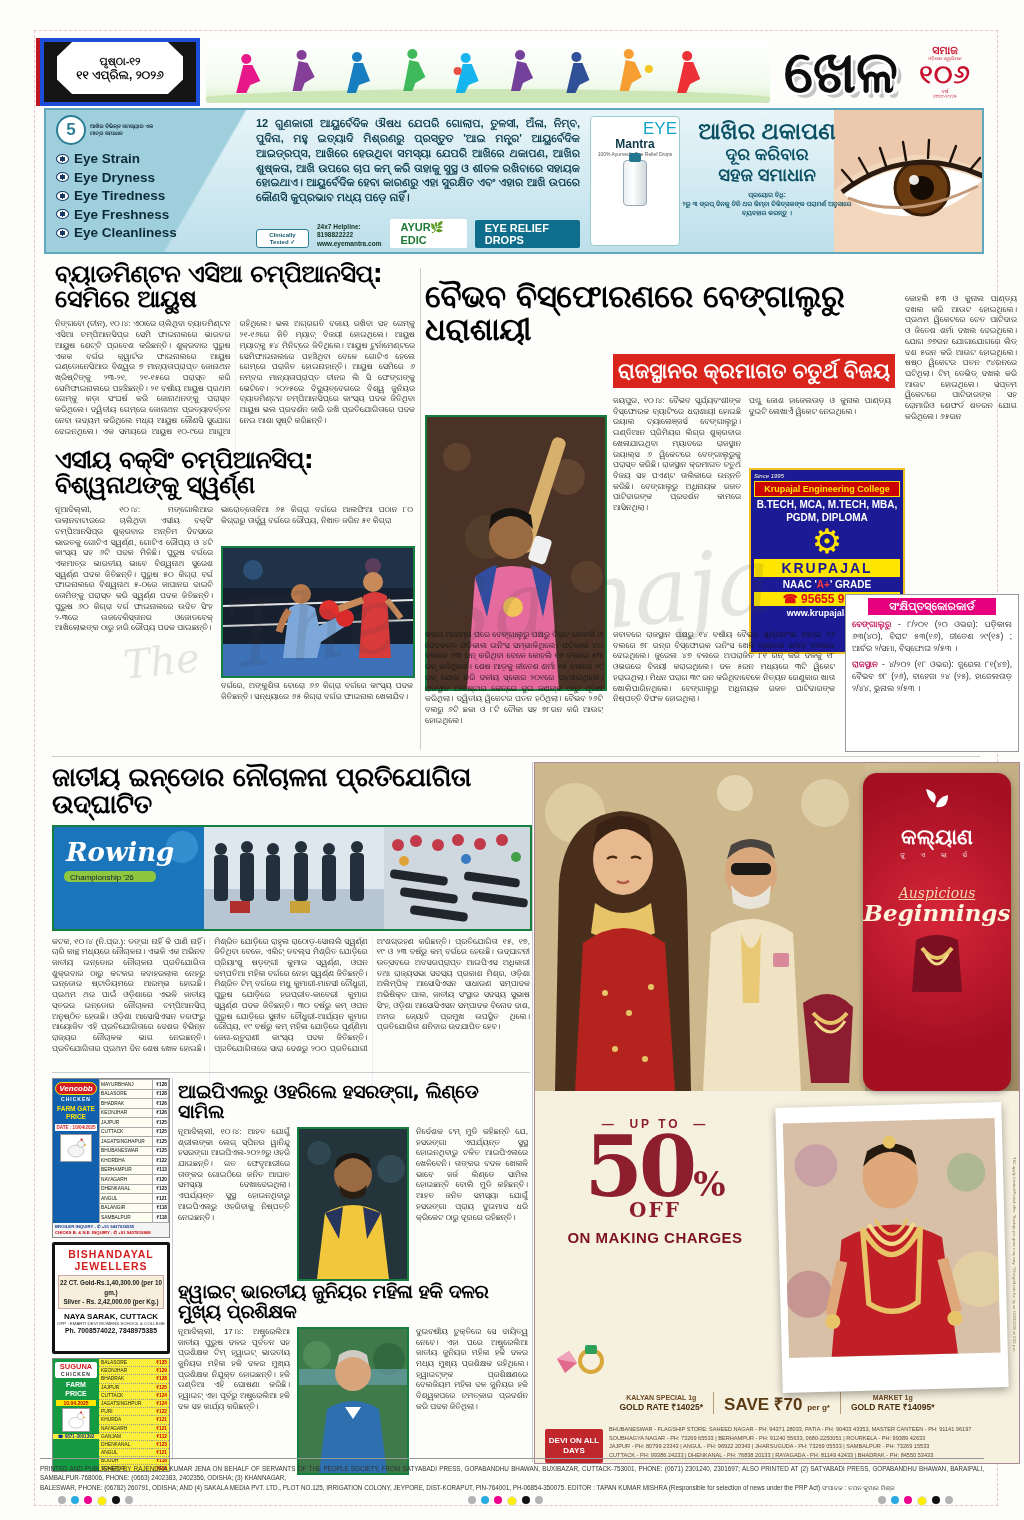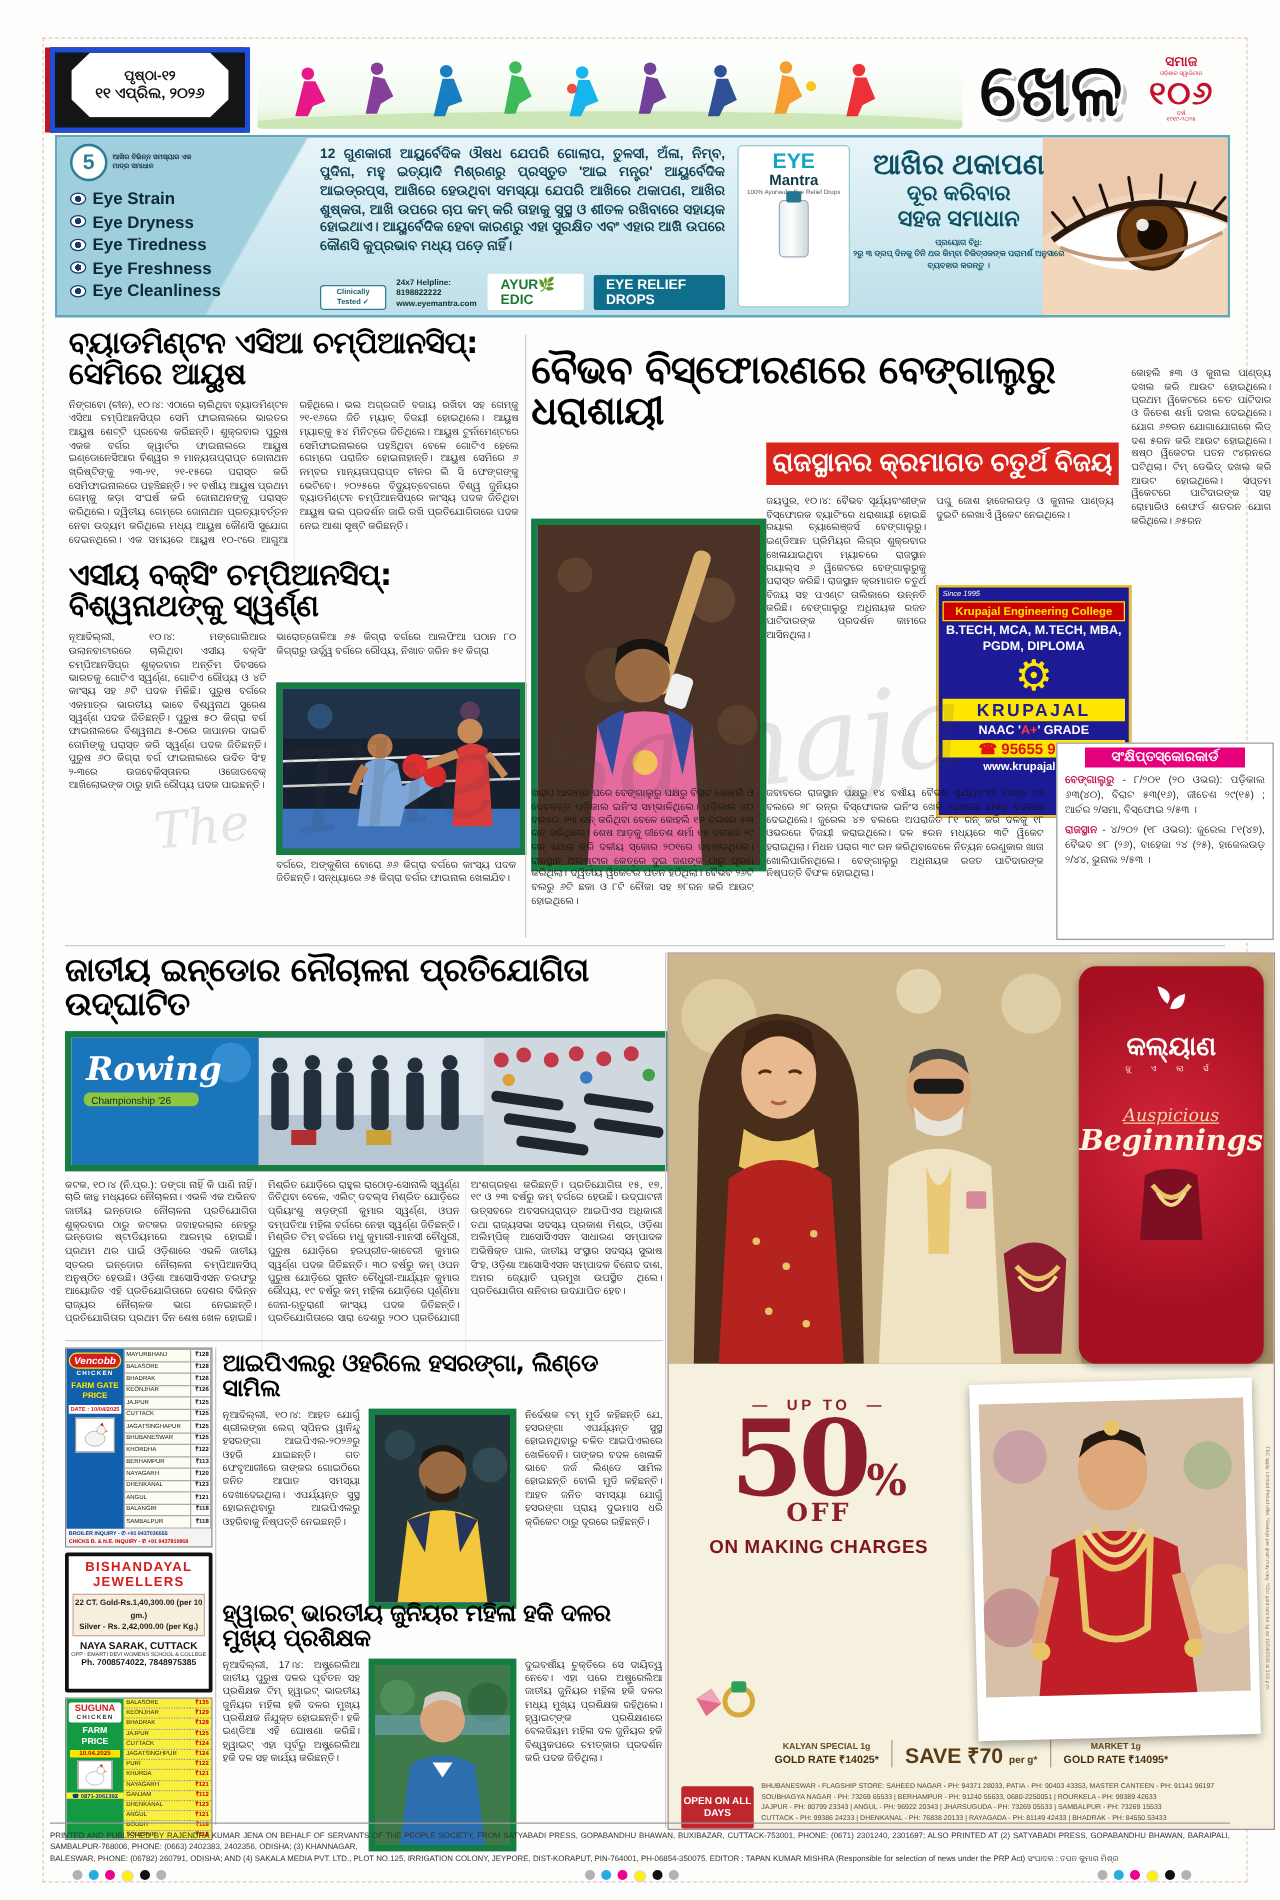--- a/index.html
+++ b/index.html
@@ -4,21 +4,21 @@
 <style>
   html,body{margin:0;padding:0;background:#e9e9e9;}
   #page{position:relative;width:1024px;height:1520px;background:#fdfdfb;margin:0 auto;
         font-family:"Liberation Sans",sans-serif;overflow:hidden;}
   .abs{position:absolute;}
   .frame{position:absolute;left:34px;top:30px;right:26px;bottom:14px;border:1px dashed #e3c6c6;pointer-events:none;}
   .headline{font-family:"DejaVu Sans",sans-serif;font-weight:900;color:#000;line-height:1.05;letter-spacing:-.5px;}
   .bodytext{font-size:8px;line-height:1.34;text-align:justify;color:#151515;}
   .cols2{column-count:2;column-gap:9px;column-rule:1px solid #eee;}
   .cols3{column-count:3;column-gap:9px;column-rule:1px solid #eee;}
-  .photo{position:relative;overflow:hidden;border:5px solid #15803d;background:#8b5cf6;}
+  .photo{position:relative;overflow:hidden;border:2px solid #15803d;background:#0ea5e9;}
   
   #masthead{left:40px;top:40px;width:944px;height:64px;display:flex;align-items:center;}
   #page-badge{width:152px;height:60px;background:#151515;border:4px solid #1d4ed8;box-shadow:inset 0 0 0 3px #151515, -4px 0 0 #c01622;
               display:flex;align-items:flex-start;justify-content:center;flex:0 0 auto;}
   #page-badge .hex{background:#fff;clip-path:polygon(12% 0,88% 0,100% 28%,100% 72%,88% 100%,12% 100%,0 72%,0 28%);
                    width:126px;height:52px;display:flex;flex-direction:column;align-items:center;justify-content:center;}
   #page-badge .l1{font-size:11px;font-weight:bold;color:#111;}
   #page-badge .l2{font-size:12px;font-weight:bold;color:#111;}
   #sports-banner{flex:1;height:62px;margin:0 6px;position:relative;background:linear-gradient(#ffffff,#f2fbef 70%,#d9f0c8);overflow:hidden;border-radius:3px;}
   #khela-title{font-family:"DejaVu Sans",sans-serif;font-weight:900;font-size:58px;color:#0d0d0d;line-height:1;flex:0 0 auto;padding:0 8px;
@@ -40,21 +40,21 @@
   #eye-left li{display:flex;align-items:center;gap:5px;font-size:13.5px;font-weight:bold;color:#0d2b36;margin:3.5px 0;}
   .eye-dot{width:11px;height:8px;border-radius:50%;background:radial-gradient(circle at 50% 50%,#173a66 0 2.5px,#fff 2.6px);border:1px solid #173a66;flex:0 0 auto;}
   #eye-mid{flex:1;padding:6px 8px 4px;display:flex;flex-direction:column;}
   #eye-mid .para{font-size:11px;line-height:1.35;font-weight:bold;color:#0c3d4e;text-align:justify;}
   #eye-mid .botrow{margin-top:auto;display:flex;align-items:flex-end;gap:8px;}
   .clin{background:#fff;border:1px solid #2d7f96;border-radius:3px;font-size:6px;font-weight:bold;color:#1b5e71;padding:2px 4px;text-align:center;}
   .help{font-size:6.5px;color:#132;font-weight:bold;line-height:1.3;}
   .tag-ayur{background:#fff;color:#1d7a34;font-weight:900;font-size:11px;padding:2px 10px;border-radius:2px;}
   .tag-drops{background:#0e6e8c;color:#fff;font-weight:900;font-size:11px;padding:2px 10px;border-radius:2px;}
   #eye-product{flex:0 0 84px;background:#fff;border:1px solid #9cc;margin:6px 2px;border-radius:4px;text-align:center;padding:3px 2px;position:relative;}
-  #eye-product .b1{color:#12a5c6;font-weight:700;font-size:17px;line-height:1;}
+  #eye-product .b1{color:#12a5c6;font-weight:400;font-size:17px;line-height:1;text-align:right;}
   #eye-product .b2{color:#0d3b4a;font-weight:700;font-size:12px;}
   #eye-product .b3{font-size:5px;color:#555;}
   .bottle{width:22px;height:44px;background:linear-gradient(90deg,#e9eef0,#ffffff 40%,#cfd8db);border:1px solid #9ab;border-radius:4px;margin:3px auto 0;position:relative;}
   .bottle:before{content:"";position:absolute;top:-8px;left:5px;width:12px;height:9px;background:#23778f;border-radius:2px;}
   #eye-right{flex:0 0 300px;position:relative;text-align:center;color:#0b4f63;}
   #eye-right .h1{font-size:23px;font-weight:900;margin-top:8px;}
   #eye-right .h2{font-size:17px;font-weight:900;}
   #eye-right .h3{font-size:18px;font-weight:700;}
   #eye-right .use{font-size:6.5px;font-weight:bold;color:#0b4f63;margin-top:4px;line-height:1.4;}
   #eye-img{position:absolute;right:-2px;top:0;width:150px;height:142px;}
@@ -752,21 +752,21 @@
 
     <div id="kalyan-rates">
       <div class="blk"><span>KALYAN SPECIAL 1g</span><br><b>GOLD RATE ₹14025*</b></div>
       <div class="sep"></div>
       <div class="save"><span>SAVE ₹70</span> <span style="font-size:8px;">per g*</span></div>
       <div class="sep"></div>
       <div class="blk"><span>MARKET 1g</span><br><b>GOLD RATE ₹14095*</b></div>
     </div>
 
     <div id="kalyan-stores">
-      <div class="openall">OPEN ON ALL DAYS</div>
+      <div class="openall">DEVI ON ALL DAYS</div>
       <div class="lines">
         <div>BHUBANESWAR - FLAGSHIP STORE: SAHEED NAGAR - PH: 94371 28033, PATIA - PH: 90403 43353, MASTER CANTEEN - PH: 91141 96197</div>
         <div>SOUBHAGYA NAGAR - PH: 73269 65533  |  BERHAMPUR - PH: 91240 55633, 0680-2250051  |  ROURKELA - PH: 99389 42633</div>
         <div>JAJPUR - PH: 80799 23343  |  ANGUL - PH: 96922 20343  |  JHARSUGUDA - PH: 73269 05533  |  SAMBALPUR - PH: 73269 15533</div>
         <div>CUTTACK - PH: 99386 24233  |  DHENKANAL - PH: 76838 20133  |  RAYAGADA - PH: 81149 42433  |  BHADRAK - PH: 84550 53433</div>
       </div>
     </div>
 
   </div>
 

